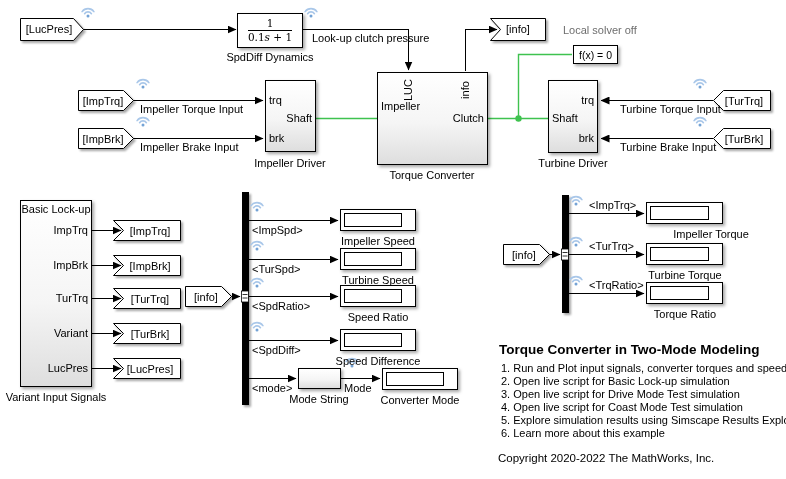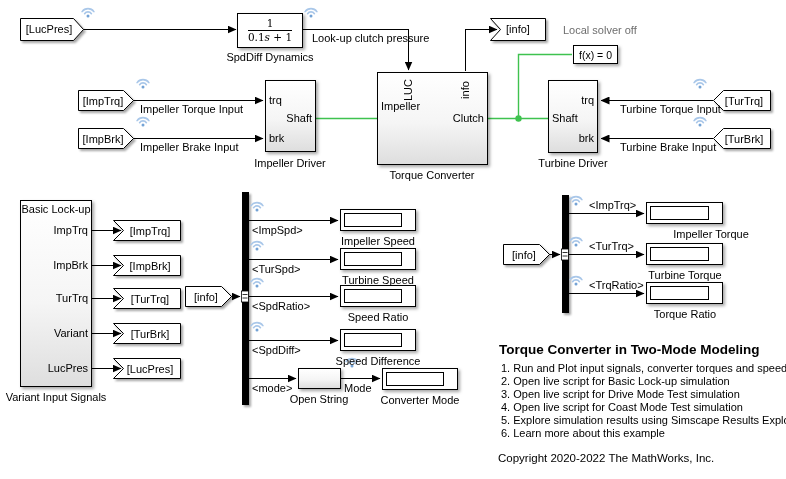--- a/index.html
+++ b/index.html
@@ -213,21 +213,21 @@
     </div>
 <div class="disp" style="left:646px;top:282px;width:77px;height:22px">
       <div class="inner"></div>
     </div>
 
 <div class="lblc" style="left:215px;top:51px">SpdDiff Dynamics</div>
 <div class="lblc" style="left:235px;top:157px">Impeller Driver</div>
 <div class="lblc" style="left:377px;top:169px">Torque Converter</div>
 <div class="lblc" style="left:518px;top:157px">Turbine Driver</div>
 <div class="lblc" style="left:1px;top:391px">Variant Input Signals</div>
-<div class="lblc" style="left:264px;top:393px">Open String</div>
+<div class="lblc" style="left:264px;top:393px">Mode String</div>
 <div class="lblc" style="left:323px;top:235px">Impeller Speed</div>
 <div class="lblc" style="left:323px;top:274px">Turbine Speed</div>
 <div class="lblc" style="left:323px;top:311px">Speed Ratio</div>
 <div class="lblc" style="left:323px;top:355px">Speed Difference</div>
 <div class="lblc" style="left:365px;top:394px">Converter Mode</div>
 <div class="lblc" style="left:656px;top:228px">Impeller Torque</div>
 <div class="lblc" style="left:630px;top:269px">Turbine Torque</div>
 <div class="lblc" style="left:630px;top:308px">Torque Ratio</div>
 
 <div class="lbl" style="left:312px;top:32px">Look-up clutch pressure</div>

